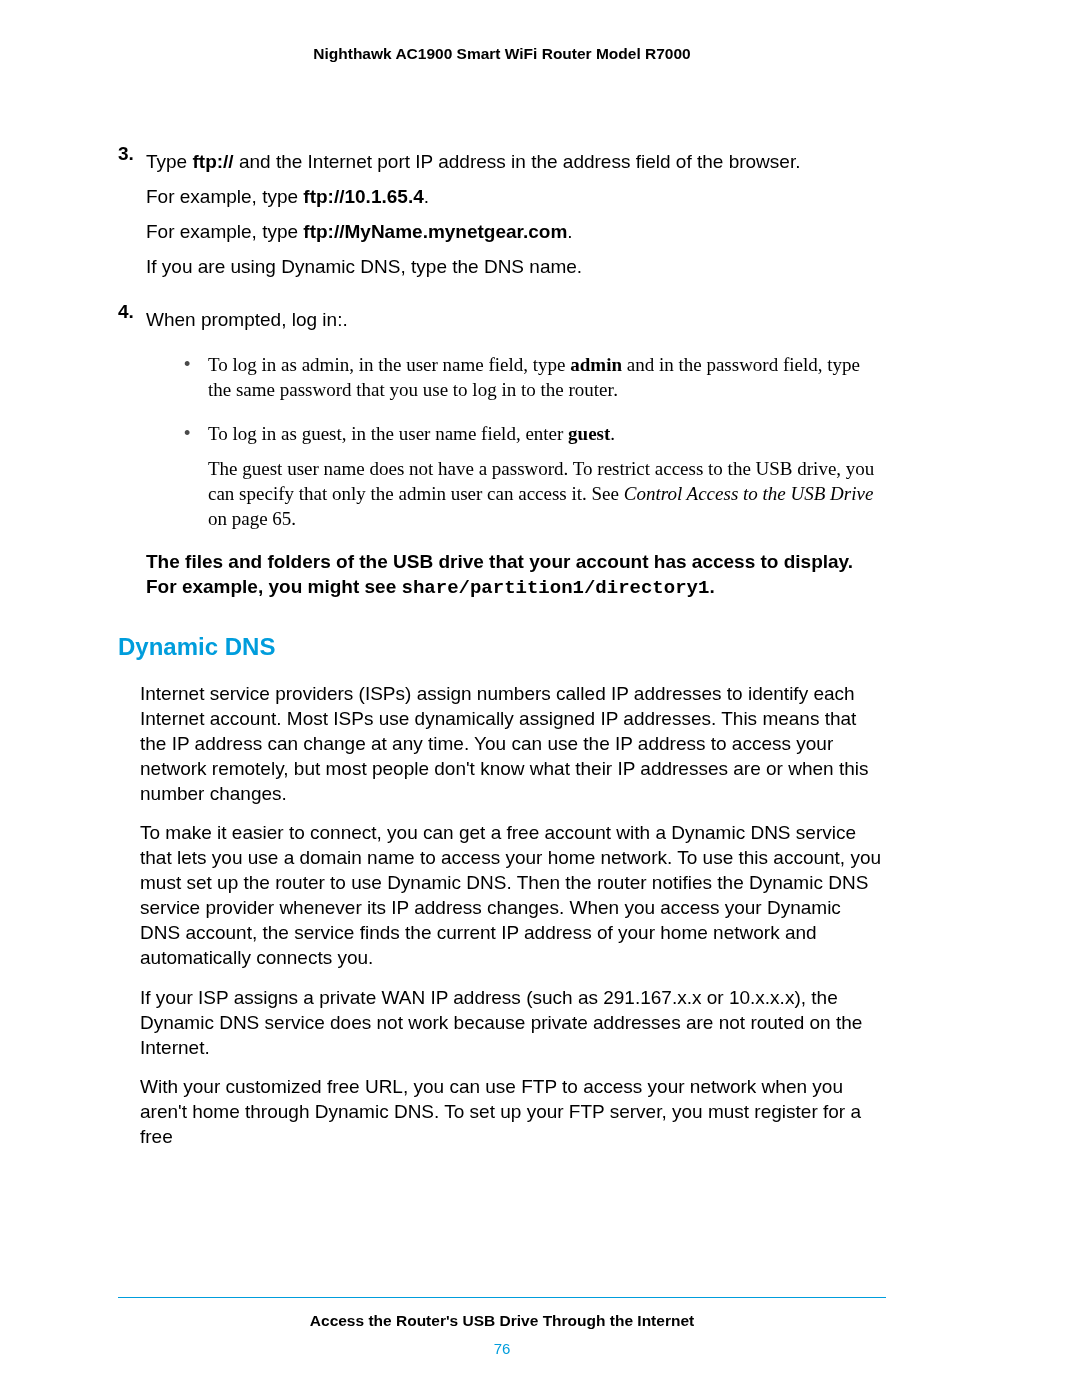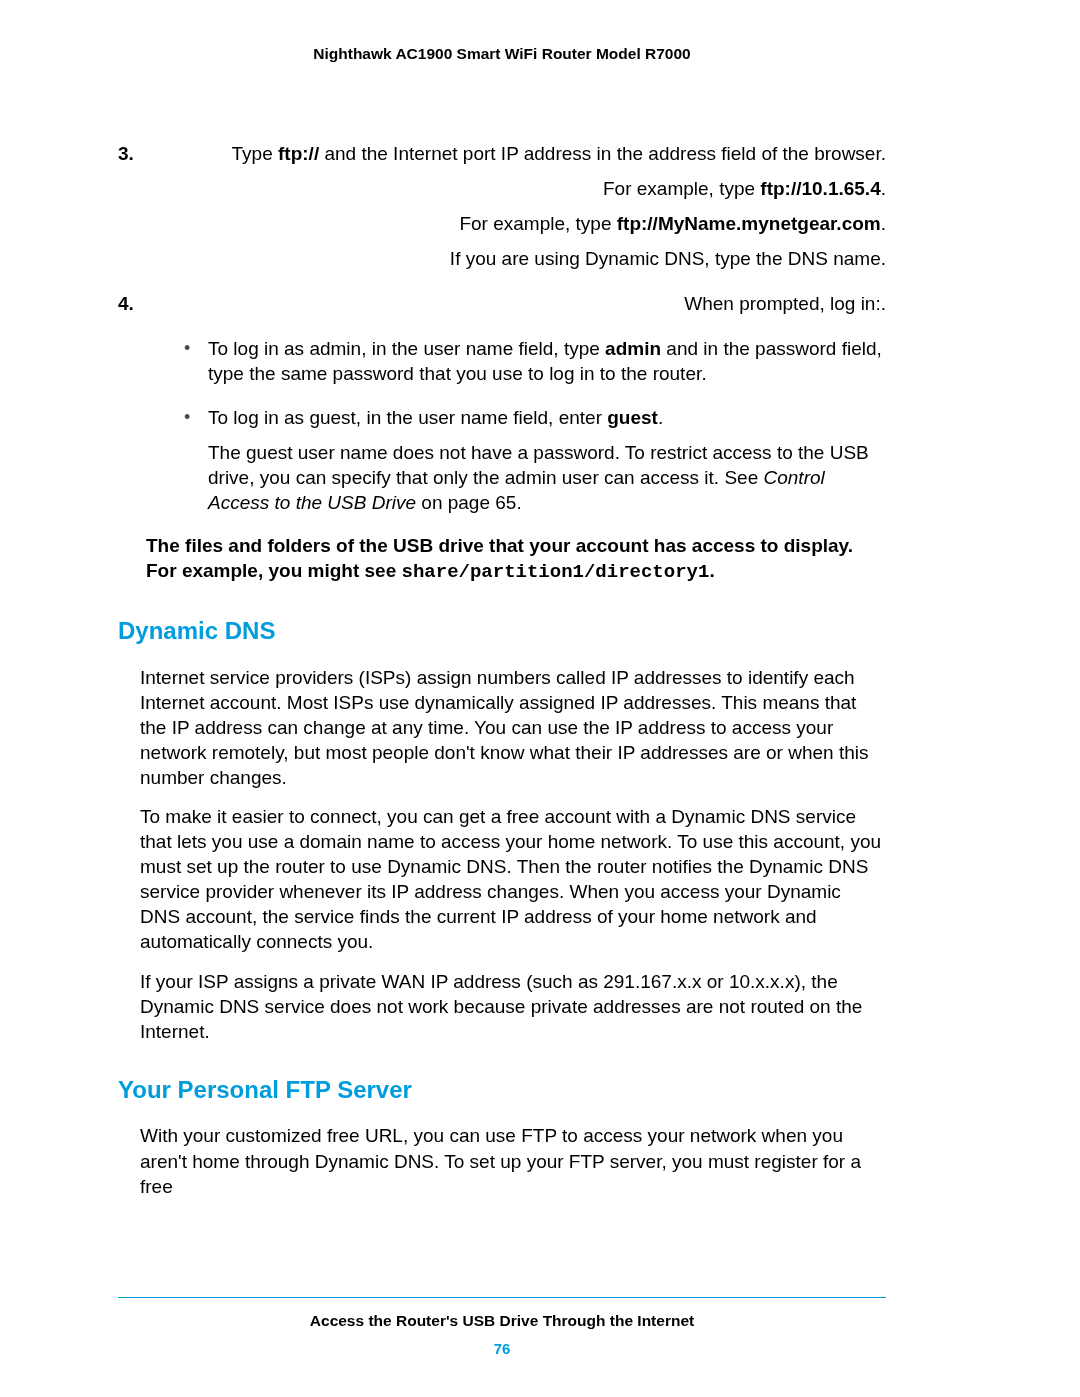--- a/index.html
+++ b/index.html
@@ -33,22 +33,21 @@
   }
   .ol-num {
     width: 28px;
     flex: 0 0 28px;
     font-weight: bold;
   }
   .ol-body {
     flex: 1;
   }
   .ol-body p {
-    margin: 0 0 10px 0;
-    text-align: right;
+    margin: 8px 0 10px 0;
   }
   .sub-indent {
     margin-left: 28px;
   }
   .sub-indent p {
     margin: 0 0 10px 0;
     font-weight: bold;
   }
   .bullet-list {
     margin-left: 66px;
@@ -62,20 +61,21 @@
     flex: 0 0 24px;
     color: #4a4a4a;
     font-size: 18px;
     line-height: 1.35;
   }
   .bullet-body {
     flex: 1;
   }
   .bullet-body p {
     margin: 0 0 10px 0;
+    font-family: Liberation Serif, serif;
   }
   .b { font-weight: bold; }
   .i { font-style: italic; }
   .link { color: #000000; font-style: italic; }
   .mono { font-family: "Courier New", monospace; }
   h2.section {
     color: #009ddc;
     font-size: 24px;
     font-weight: bold;
     margin: 30px 0 18px 0;
@@ -98,21 +98,21 @@
     border: none;
     border-top: 1.5px solid #009ddc;
     margin: 0 0 14px 0;
   }
   .footer-title {
     font-weight: bold;
     font-size: 15.5px;
     margin-bottom: 10px;
   }
   .footer-page {
-    font-weight: bold;
+    font-weight: normal;
     font-size: 15px;
     color: #009ddc;
   }
 </style>
 </head>
 <body>
 
 <div class="page">
 
   <div class="doc-header">Nighthawk AC1900 Smart WiFi Router Model R7000</div>
@@ -170,21 +170,20 @@
       </p>
     </div>
 
     <h2 class="section">Dynamic DNS</h2>
     <div class="para-block">
       <p>Internet service providers (ISPs) assign numbers called IP addresses to identify each Internet account. Most ISPs use dynamically assigned IP addresses. This means that the IP address can change at any time. You can use the IP address to access your network remotely, but most people don't know what their IP addresses are or when this number changes.</p>
       <p>To make it easier to connect, you can get a free account with a Dynamic DNS service that lets you use a domain name to access your home network. To use this account, you must set up the router to use Dynamic DNS. Then the router notifies the Dynamic DNS service provider whenever its IP address changes. When you access your Dynamic DNS account, the service finds the current IP address of your home network and automatically connects you.</p>
       <p>If your ISP assigns a private WAN IP address (such as 291.167.x.x or 10.x.x.x), the Dynamic DNS service does not work because private addresses are not routed on the Internet.</p>
     </div>
 
-    <h2 class="section">Your Personal FTP Server</h2>
     <div class="para-block">
       <p>With your customized free URL, you can use FTP to access your network when you aren't home through Dynamic DNS. To set up your FTP server, you must register for a free</p>
     </div>
 
   </div>
 
   <div class="footer">
     <hr class="footer-rule">
     <div class="footer-title">Access the Router's USB Drive Through the Internet</div>
     <div class="footer-page">76</div>

